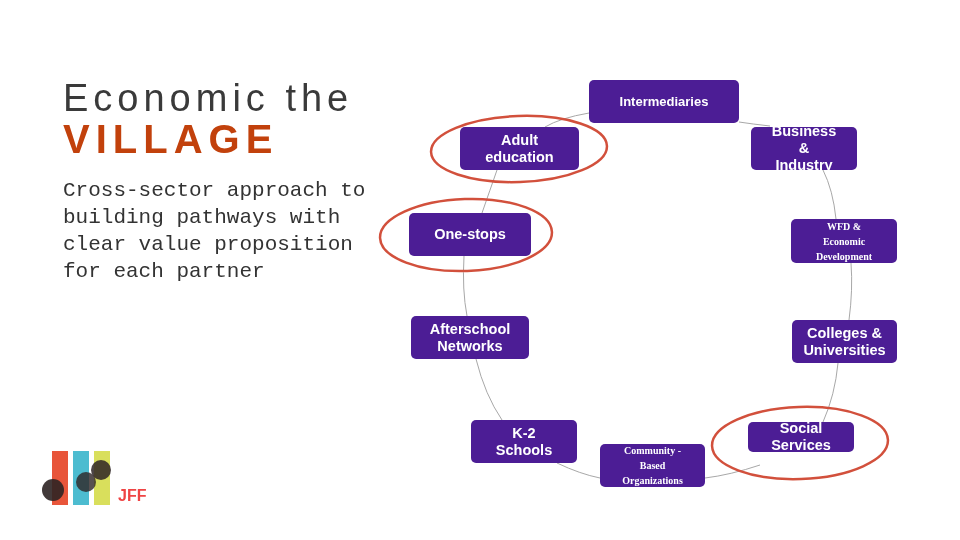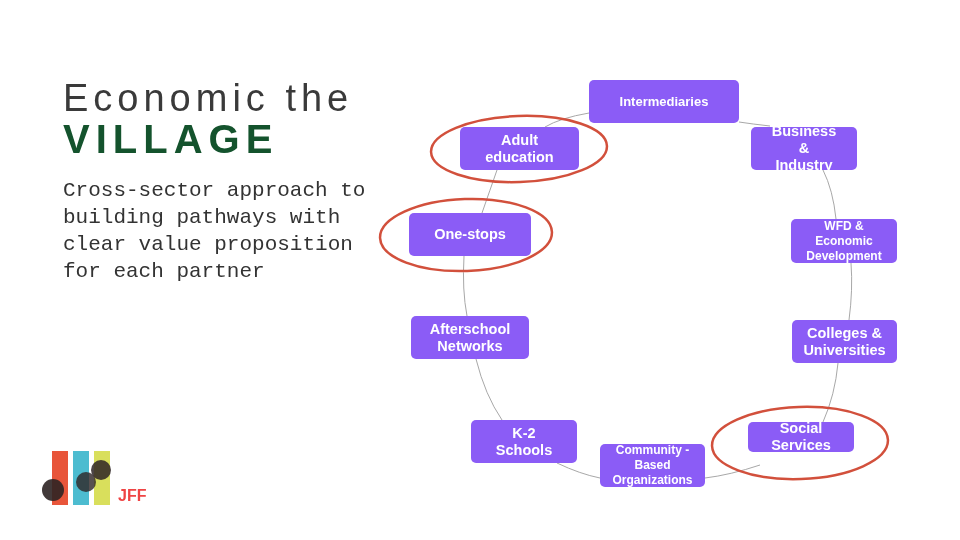--- a/index.html
+++ b/index.html
@@ -1,22 +1,22 @@
 <!DOCTYPE html>
 <html><head>
 <meta charset="utf-8">
 <style>
   html,body{margin:0;padding:0;}
   body{width:960px;height:540px;background:#ffffff;position:relative;overflow:hidden;font-family:"Liberation Sans",sans-serif;}
   .title1{position:absolute;left:63px;top:76px;font-size:38px;letter-spacing:5px;color:#3a3a3a;line-height:44px;white-space:nowrap;}
-  .title2{position:absolute;left:63px;top:117px;font-size:40px;font-weight:bold;letter-spacing:6px;color:#14532d;line-height:44px;white-space:nowrap;}
+  .title2{position:absolute;left:63px;top:117px;font-size:40px;font-weight:bold;letter-spacing:6px;color:#c2410c;line-height:44px;white-space:nowrap;}
   .subtitle{position:absolute;left:63px;top:177px;width:320px;font-size:21px;line-height:27px;color:#333333;font-family:Liberation Mono, monospace;}
   svg.links{position:absolute;left:0;top:0;}
-  .node{position:absolute;background:#8b5cf6;color:#ffffff;border-radius:5px;display:flex;align-items:center;justify-content:center;text-align:center;font-weight:bold;font-size:14.5px;line-height:17px;box-sizing:border-box;padding:0 14px;}
-  .node.small{font-size:12px;line-height:15px;}
+  .node{position:absolute;background:#4c1d95;color:#ffffff;border-radius:5px;display:flex;align-items:center;justify-content:center;text-align:center;font-weight:bold;font-size:14.5px;line-height:17px;box-sizing:border-box;padding:0 14px;}
+  .node.small{font-size:10px;line-height:15px;font-family:Liberation Serif, serif;}
   .node span{white-space:pre-line;}
   .logo{position:absolute;left:40px;top:447px;width:110px;height:70px;}
 </style>
 </head>
 <body>
 
 <div class="title1">Economic the</div>
 <div class="title2">VILLAGE</div>
 <div class="subtitle">Cross-sector approach to building pathways with clear value proposition for each partner</div>
 

